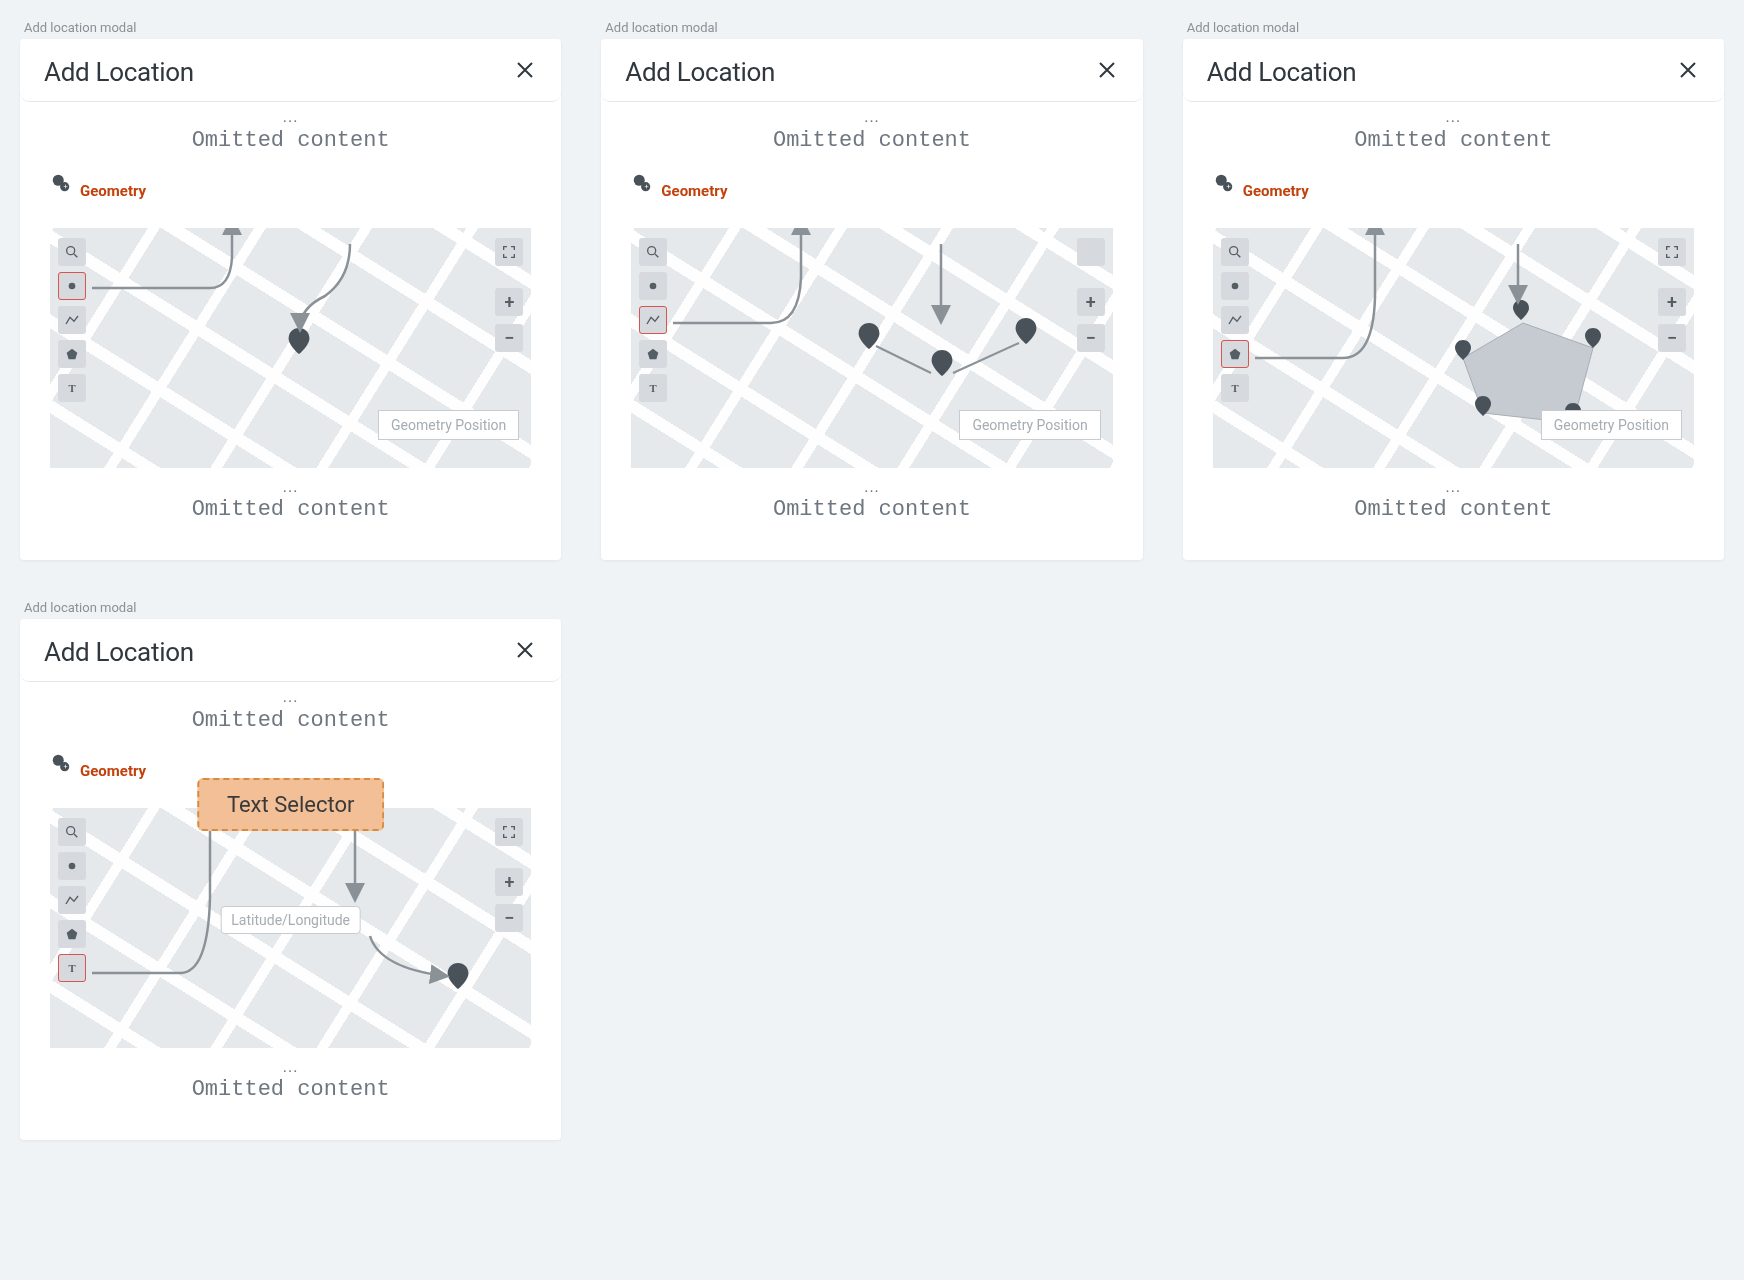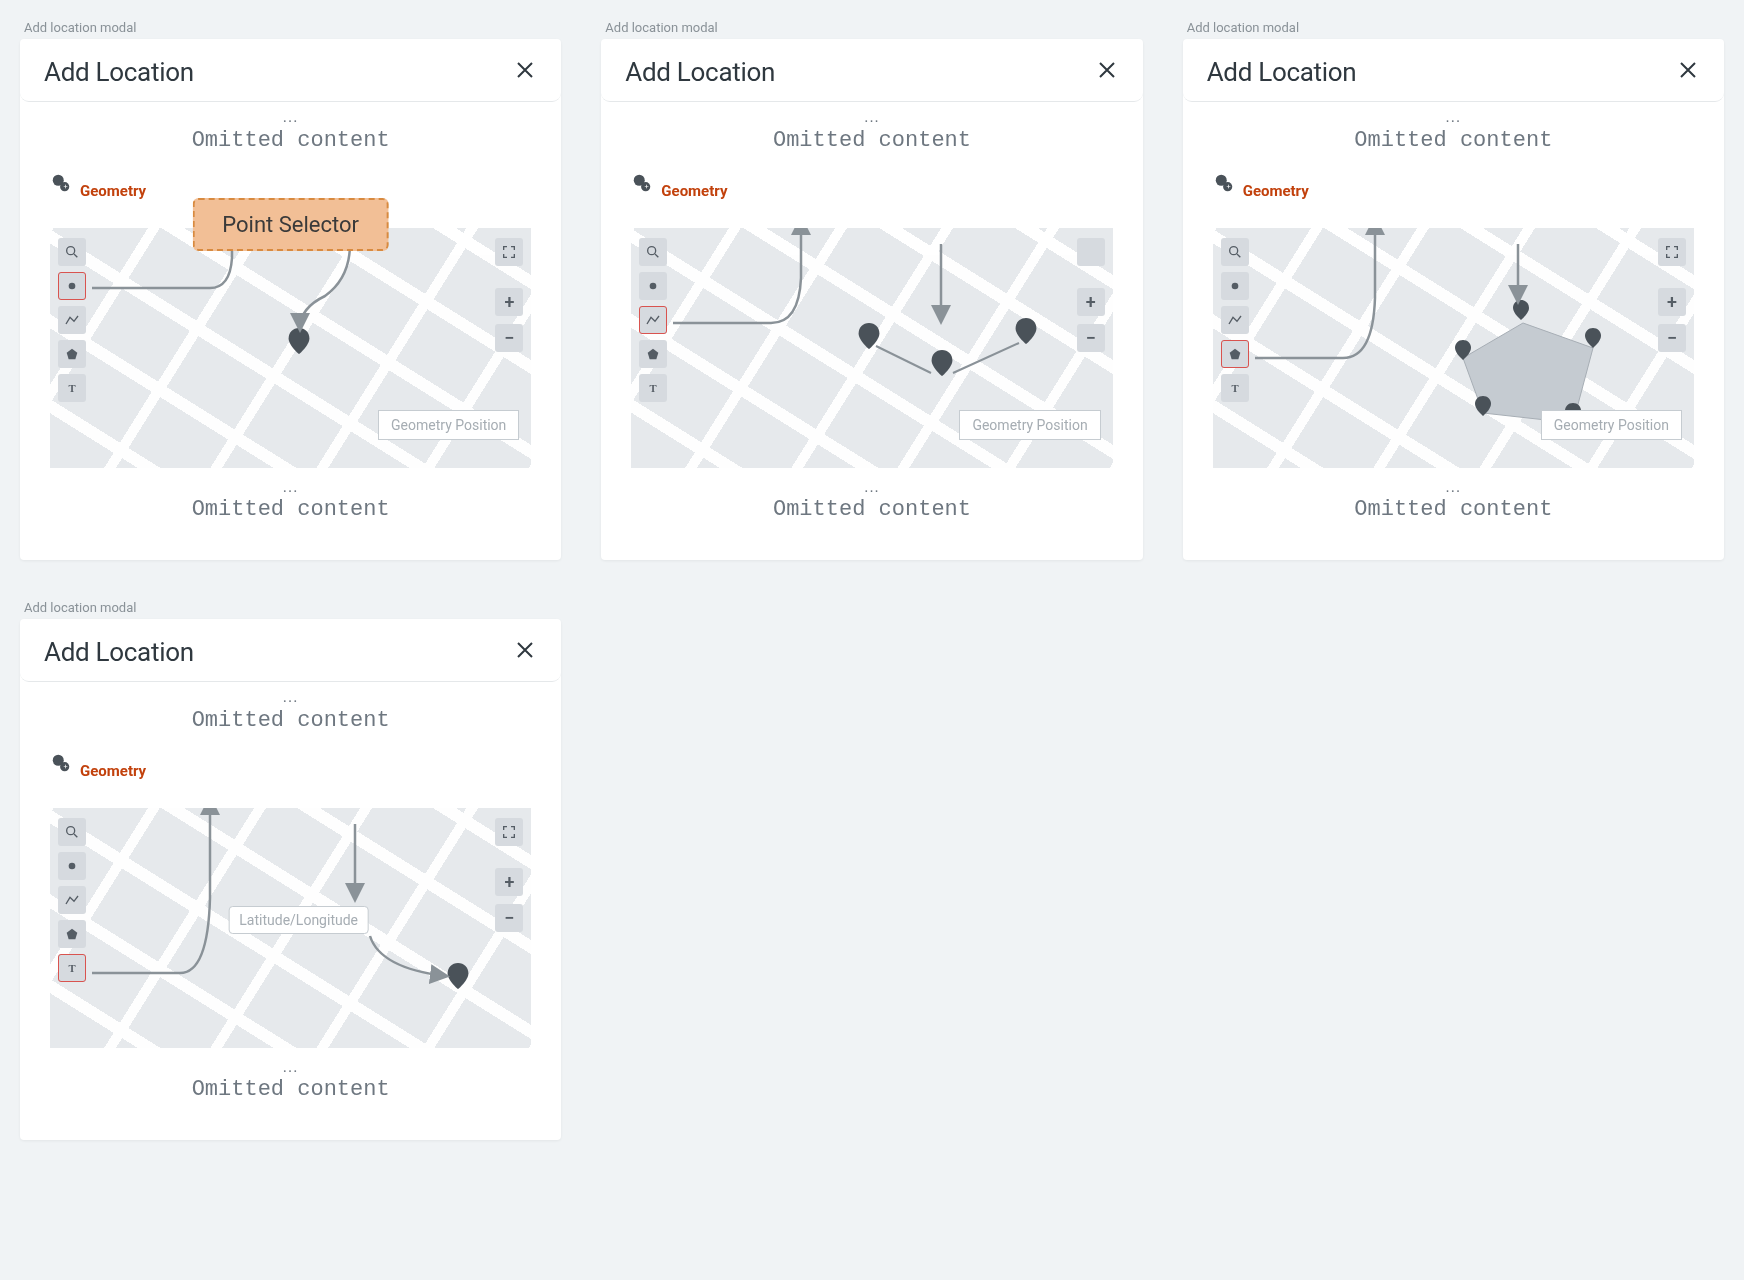--- a/index.html
+++ b/index.html
@@ -165,21 +165,20 @@
     left: 50%;
     transform: translateX(-50%);
     top: 98px;
     background: #fff;
     border: 1px solid #c6ccd1;
     border-radius: 4px;
     padding: 5px 10px;
     font-size: 14px;
     color: #a6adb3;
     white-space: nowrap;
-    margin-left: 8px;
   }
   .pin {
     width: 26px; height: 26px;
     position: absolute;
   }
   .pin svg { width: 100%; height: 100%; display:block; }
   .poly-shape {
     position: absolute;
   }
   .arrow-svg {
@@ -213,21 +212,20 @@
           <svg viewBox="0 0 24 24">
                 <circle cx="9" cy="9" r="6" fill="#4a5259"></circle>
                 <circle cx="16" cy="16" r="5" fill="#4a5259"></circle>
                 <text x="17" y="19" font-size="8" fill="#fff" text-anchor="middle">+</text>
               </svg>
         </span>
         <span class="label">Geometry</span>
       </div>
 
       <div class="map-wrap">
-        <div class="selector-callout">Point Selector</div>
         <div class="map-area">
 
           <div class="toolbar">
             <div class="tool">
                   <svg viewBox="0 0 24 24">
                     <circle cx="10" cy="10" r="6" fill="none" stroke="#555d65" stroke-width="2"></circle>
                     <line x1="15" y1="15" x2="20" y2="20" stroke="#555d65" stroke-width="2"></line>
                   </svg>
                 </div>
             <div class="tool selected">
@@ -535,20 +533,21 @@
           <svg viewBox="0 0 24 24">
                 <circle cx="9" cy="9" r="6" fill="#4a5259"></circle>
                 <circle cx="16" cy="16" r="5" fill="#4a5259"></circle>
                 <text x="17" y="19" font-size="8" fill="#fff" text-anchor="middle">+</text>
               </svg>
         </span>
         <span class="label">Geometry</span>
       </div>
 
       <div class="map-wrap">
+        <div class="selector-callout">Text Selector</div>
         <div class="map-area">
 
           <div class="toolbar">
             <div class="tool">
                   <svg viewBox="0 0 24 24">
                     <circle cx="10" cy="10" r="6" fill="none" stroke="#555d65" stroke-width="2"></circle>
                     <line x1="15" y1="15" x2="20" y2="20" stroke="#555d65" stroke-width="2"></line>
                   </svg>
                 </div>
             <div class="tool">

